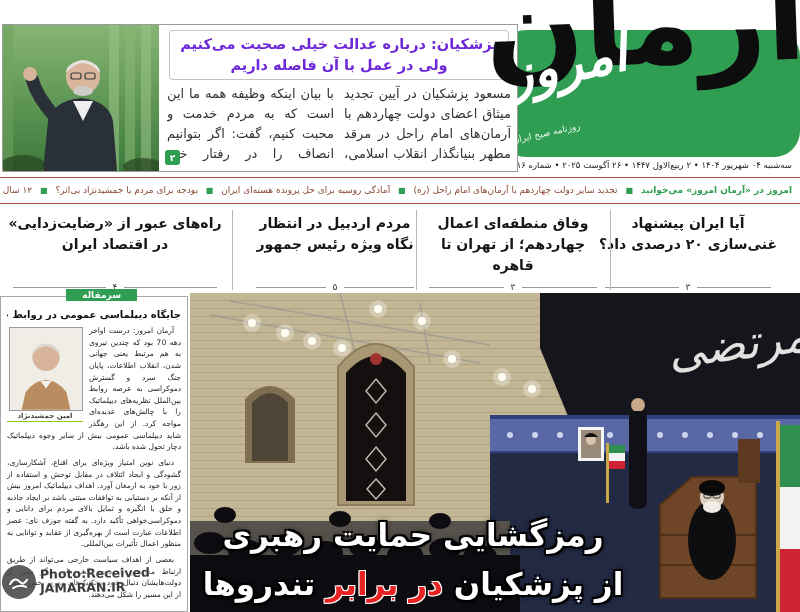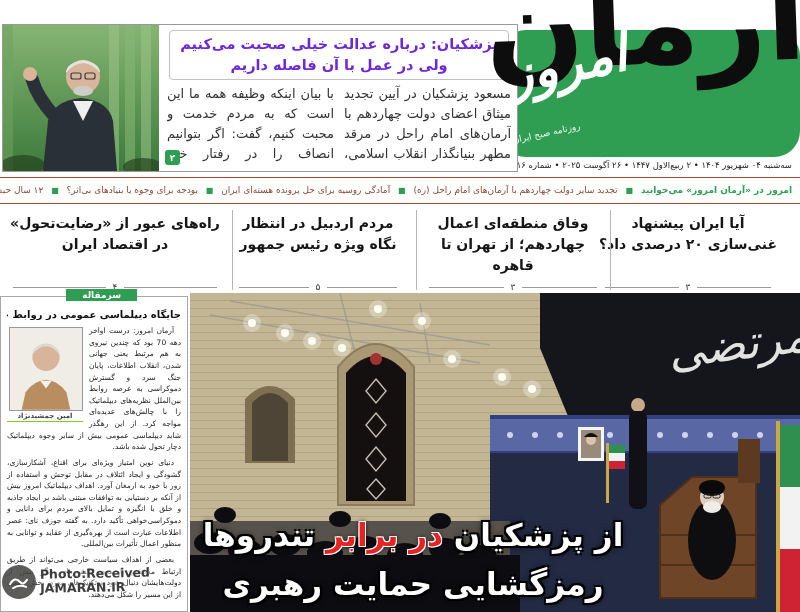--- a/index.html
+++ b/index.html
@@ -129,21 +129,21 @@
     </div>
   </div>
 
   <div id="ticker">
     <span class="intro">امروز در «آرمان امروز» می‌خوانید</span>
     <span class="bullet">■</span>
     <span>تجدید سایر دولت چهاردهم با آرمان‌های امام راحل (ره)</span>
     <span class="bullet">■</span>
     <span>آمادگی روسیه برای حل پرونده هسته‌ای ایران</span>
     <span class="bullet">■</span>
-    <span>بودجه برای وجوه یا بنیادهای بی‌اثر؟</span>
+    <span>بودجه برای مردم یا جمشیدنژاد بی‌اثر؟</span>
     <span class="bullet">■</span>
     <span>۱۲ سال حبس برای جاعل نامه رهبری</span>
     
     
     
     
   </div>
 
   <div class="hl-col" style="left:596px;width:184px;">
     <div class="hl-title">آیا ایران پیشنهاد غنی‌سازی ۲۰ درصدی داد؟</div>
@@ -156,31 +156,31 @@
   <div class="hl-sep" style="left:610px;"></div>
   <div class="hl-col" style="left:420px;width:186px;">
     <div class="hl-title">وفاق منطقه‌ای اعمال چهاردهم؛ از تهران تا قاهره</div>
     <div class="hl-rule">
       <span class="line"></span>
         <span class="num">۳</span>
         <span class="line"></span>
     </div>
   </div>
   <div class="hl-sep" style="left:416px;"></div>
-  <div class="hl-col" style="left:230px;width:176px;">
+  <div class="hl-col" style="left:247px;width:176px;">
     <div class="hl-title">مردم اردبیل در انتظار نگاه ویژه رئیس جمهور</div>
     <div class="hl-rule">
       <span class="line"></span>
         <span class="num">۵</span>
         <span class="line"></span>
     </div>
   </div>
   <div class="hl-sep" style="left:232px;"></div>
   <div class="hl-col" style="left:2px;width:226px;">
-    <div class="hl-title">راه‌های عبور از «رضایت‌تحول» در اقتصاد ایران</div>
+    <div class="hl-title">راه‌های عبور از «رضایت‌زدایی» در اقتصاد ایران</div>
     <div class="hl-rule">
       <span class="line"></span>
         <span class="num">۴</span>
         <span class="line"></span>
     </div>
   </div>
 
   <div id="editorial">
     <div id="editorial-kicker">سرمقاله</div>
     <div id="editorial-title">جایگاه دیپلماسی عمومی در روابط خارجی</div>
@@ -340,18 +340,18 @@
 
       <g>
         <rect x="586" y="128" width="4" height="191" fill="#caa84a"></rect>
         <rect x="590" y="132" width="20" height="62" fill="#2f8f4f"></rect>
         <rect x="590" y="194" width="20" height="62" fill="#f2f2f2"></rect>
         <rect x="590" y="256" width="20" height="63" fill="#cf2233"></rect>
       </g>
     </svg>
 
     <div id="photo-headline">
+      <div>رمزگشایی حمایت رهبری</div>
       <div style="direction:rtl;"><span>از پزشکیان </span><span class="red">در برابر</span><span> تندروها</span></div>
-      <div>رمزگشایی حمایت رهبری</div>
     </div>
   </div>
 
 </div>
 
 </body></html>

